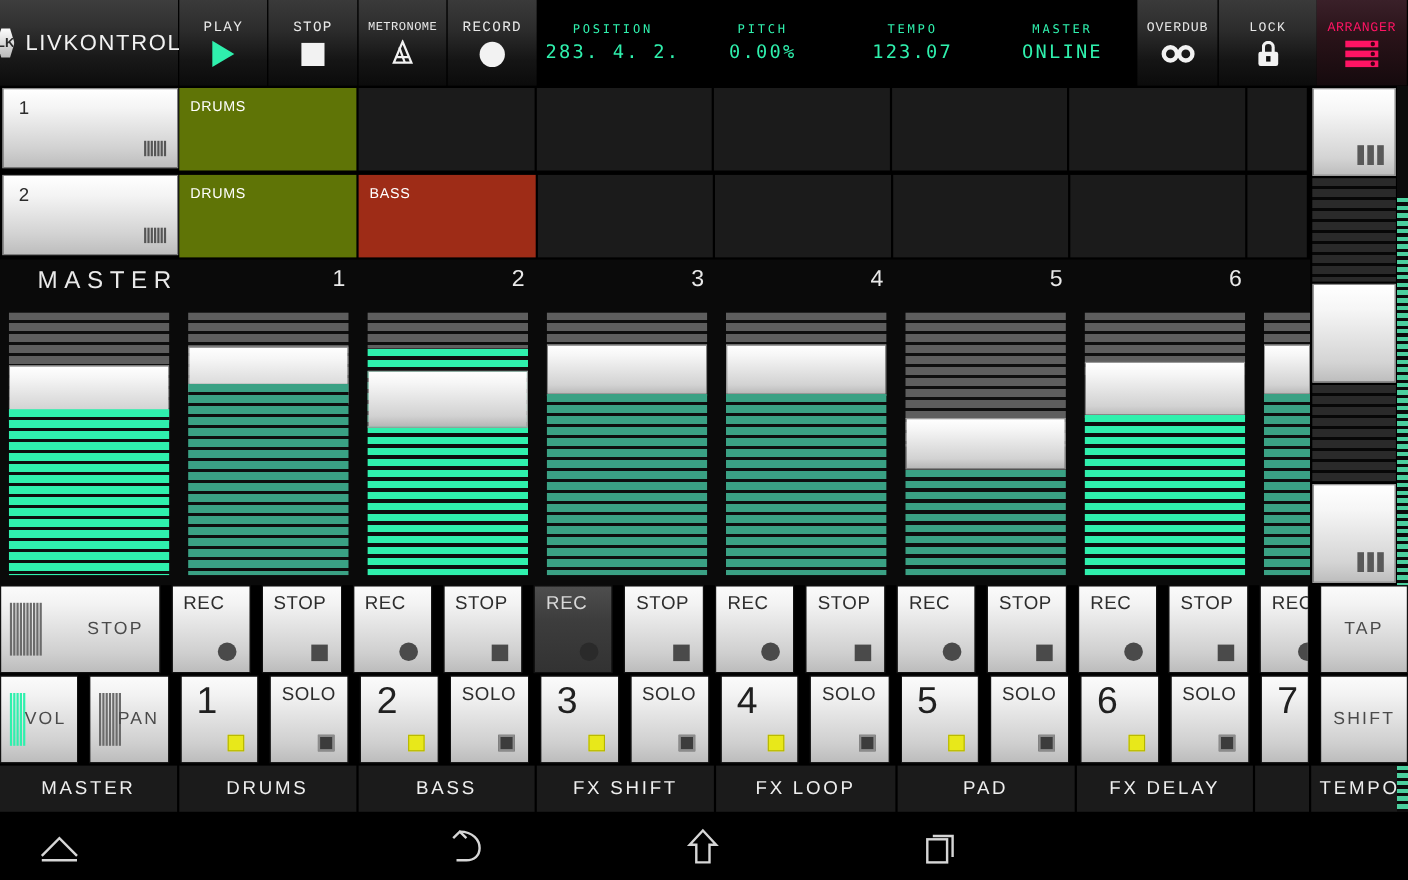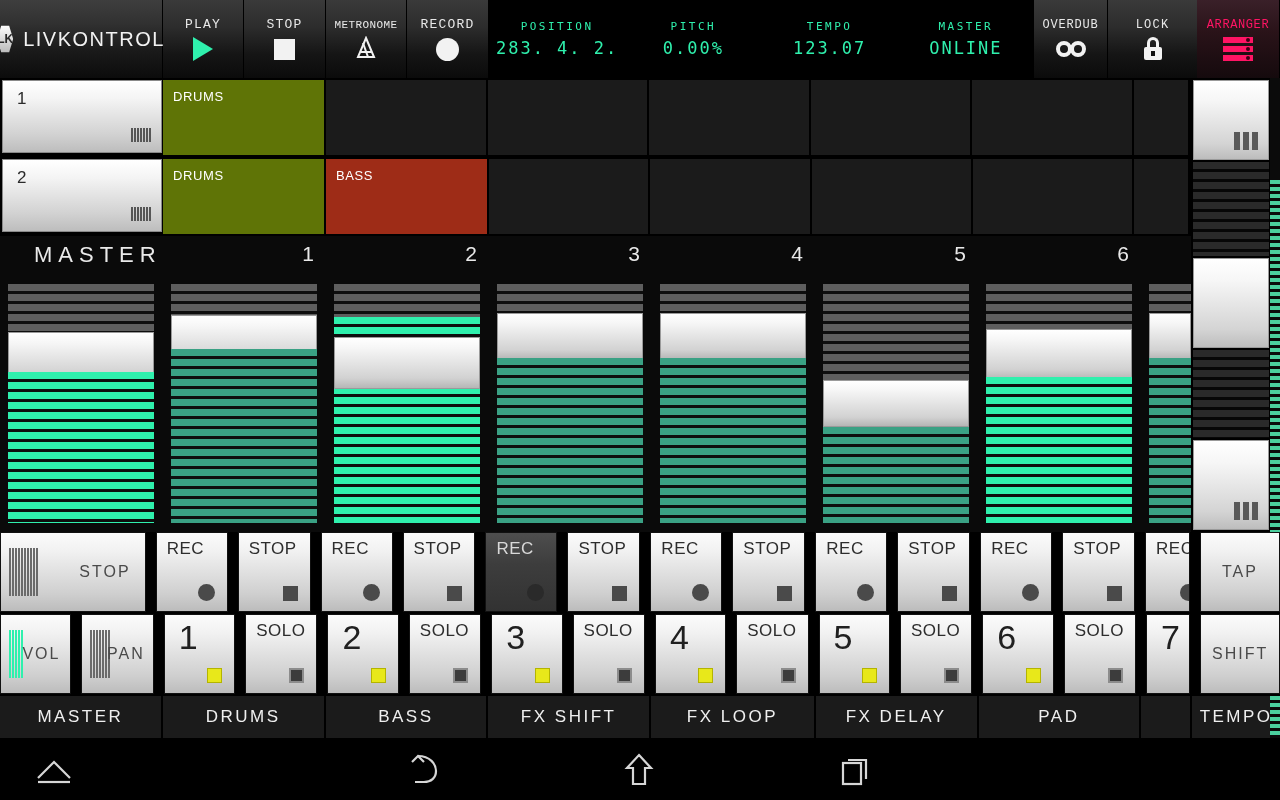--- a/index.html
+++ b/index.html
@@ -525,24 +525,24 @@
     <div class="nm" style="width:161px">
       <span>BASS</span>
       </div>
     <div class="nm" style="width:161px">
       <span>FX SHIFT</span>
       </div>
     <div class="nm" style="width:163px">
       <span>FX LOOP</span>
       </div>
     <div class="nm" style="width:161px">
+      <span>PAD</span>
+      </div>
+    <div class="nm" style="width:161px">
       <span>FX DELAY</span>
-      </div>
-    <div class="nm" style="width:161px">
-      <span>PAD</span>
       </div>
     <div class="nm" style="width:49px">
       <span></span>
       </div>
     <div class="nm" style="width:88px;margin-right:0">
       <span>TEMPO</span>
       </div>
   </div>
   <div style="position:absolute;left:1270px;top:696px;width:10px;height:42px;
        background:repeating-linear-gradient(to bottom,#4bcf9e 0px,#4bcf9e 4px,#0b0b0b 4px,#0b0b0b 7px);"></div>

